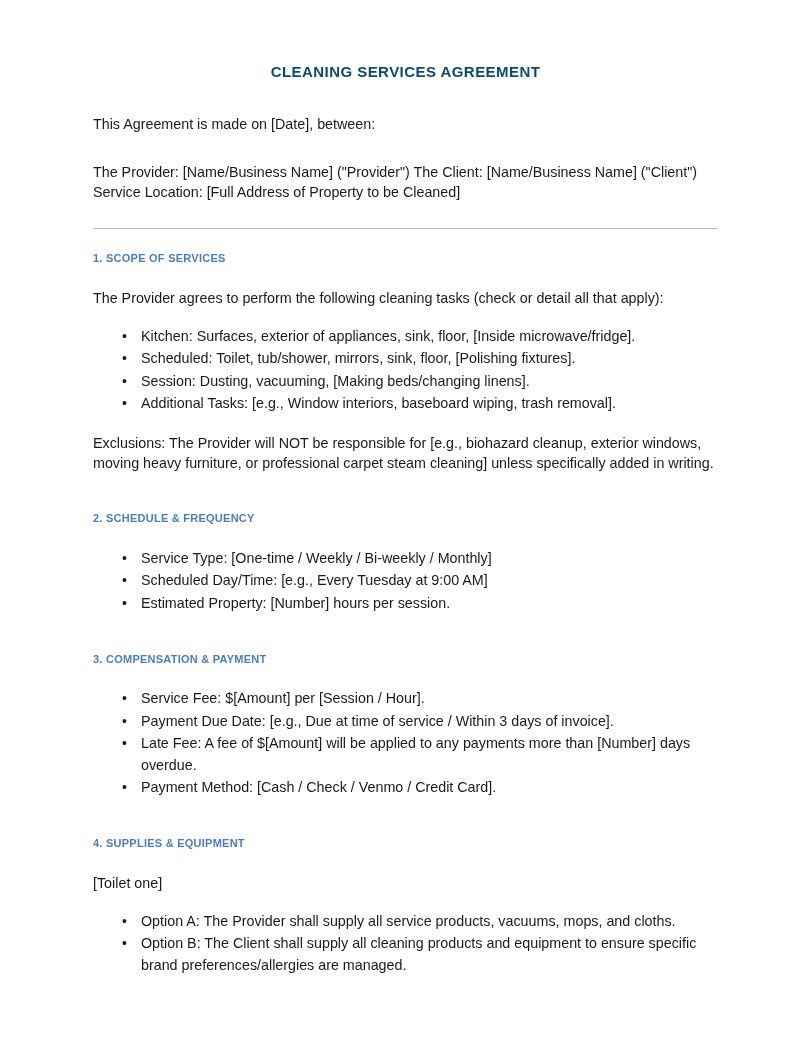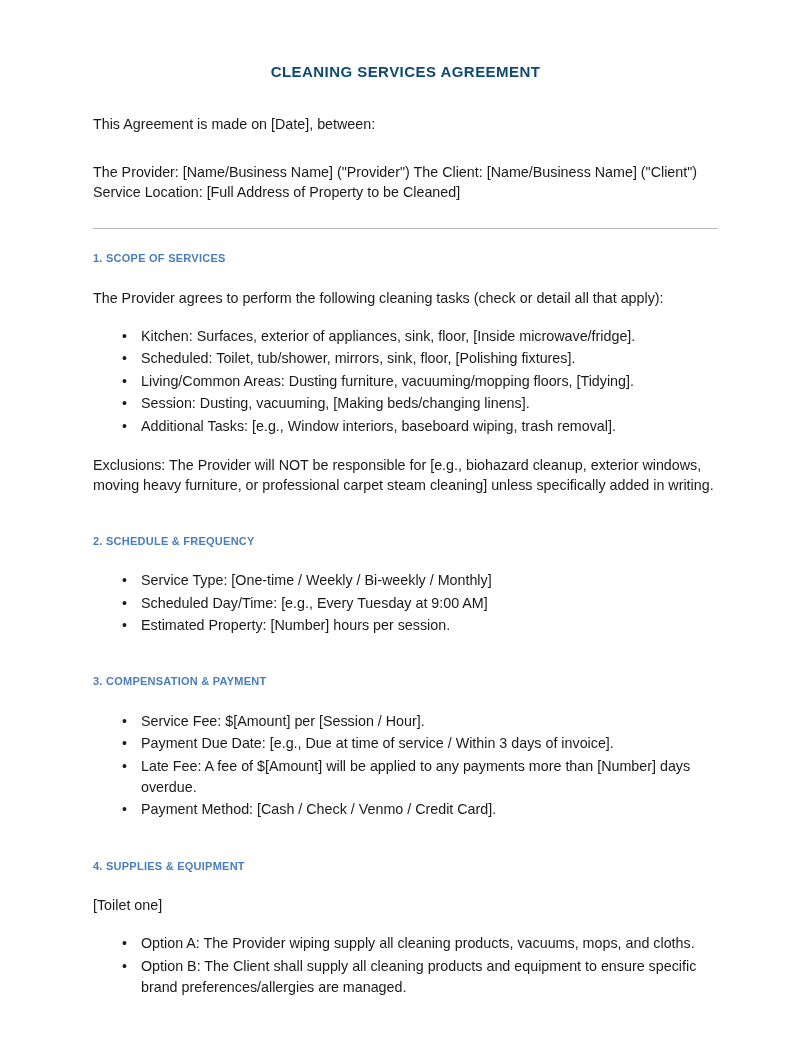--- a/index.html
+++ b/index.html
@@ -108,23 +108,20 @@
   <p class="body-para">The Provider agrees to perform the following cleaning tasks (check or detail all that apply):</p>
 
   <ul class="bullets">
     <li>
       <span class="b">Kitchen:</span><span> Surfaces, exterior of appliances, sink, floor, [Inside microwave/fridge].</span>
     </li>
     <li>
       <span class="b">Scheduled:</span><span> Toilet, tub/shower, mirrors, sink, floor, [Polishing fixtures].</span>
     </li>
     <li>
-      <span class="b">Living/Common Areas:</span><span> Dusting furniture, vacuuming/mopping floors, [Tidying].</span>
-    </li>
-    <li>
       <span class="b">Session:</span><span> Dusting, vacuuming, [Making beds/changing linens].</span>
     </li>
     <li>
       <span class="b">Additional Tasks:</span><span> [e.g., Window interiors, baseboard wiping, trash removal].</span>
     </li>
   </ul>
 
   <p class="body-para">
     <span class="b">Exclusions:</span><span> The Provider will NOT be responsible for [e.g., biohazard cleanup, exterior windows, moving heavy furniture, or professional carpet steam cleaning] unless specifically added in writing.</span>
   </p>
@@ -165,20 +162,20 @@
   </ul>
 
   <div class="spacer-md"></div>
 
   <h2 class="section-heading">4. SUPPLIES &amp; EQUIPMENT</h2>
 
   <p class="body-para">[Toilet one]</p>
 
   <ul class="bullets">
     <li>
-      <span class="b">Option A:</span><span> The </span><span class="b">Provider</span><span> wiping supply all cleaning products, vacuums, mops, and cloths.</span>
+      <span class="b">Option A:</span><span> The </span><span class="b">Provider</span><span> shall supply all service products, vacuums, mops, and cloths.</span>
     </li>
     <li>
       <span class="b">Option B:</span><span> The </span><span class="b">Client</span><span> shall supply all cleaning products and equipment to ensure specific brand preferences/allergies are managed.</span>
     </li>
   </ul>
 
 </div>
 
 </body></html>

